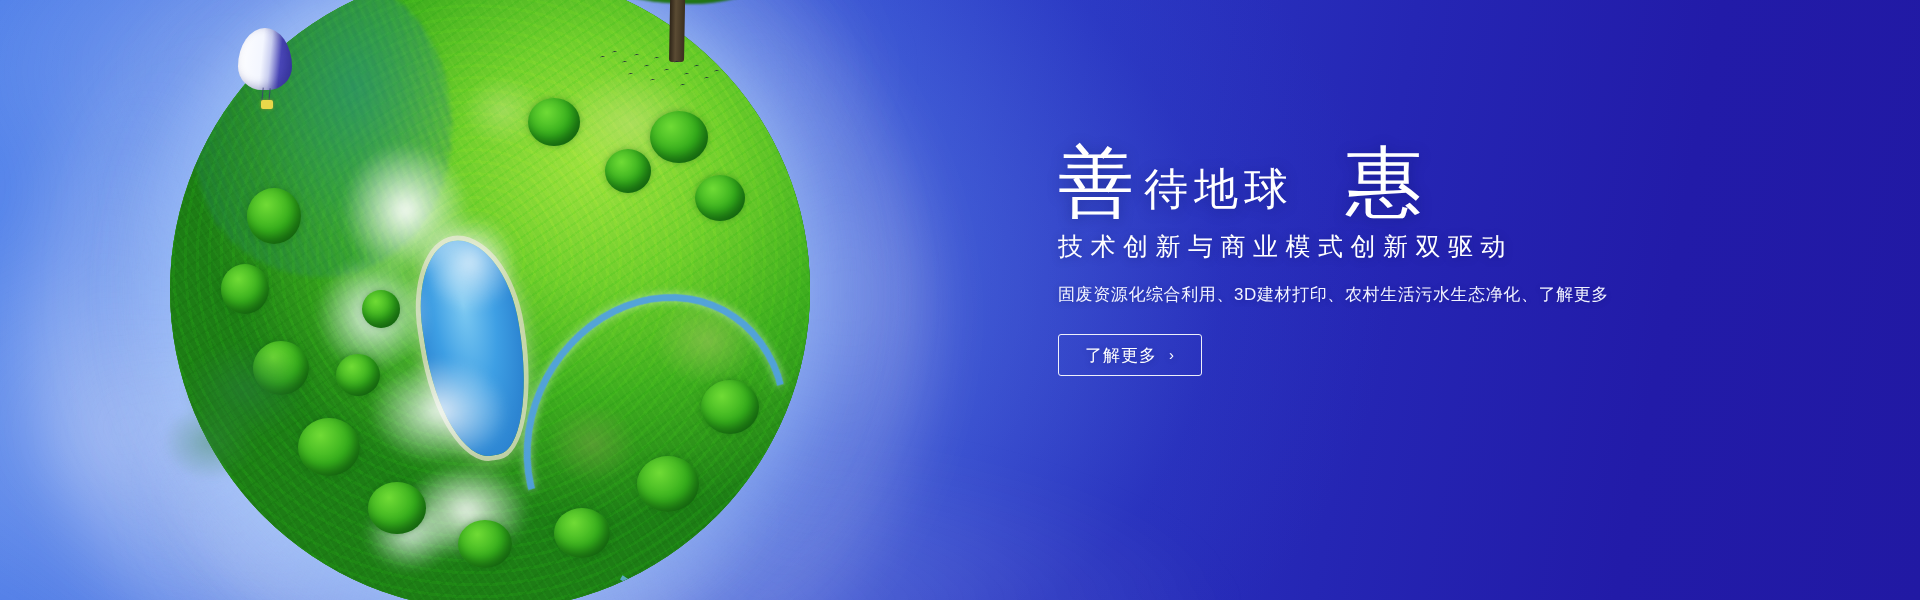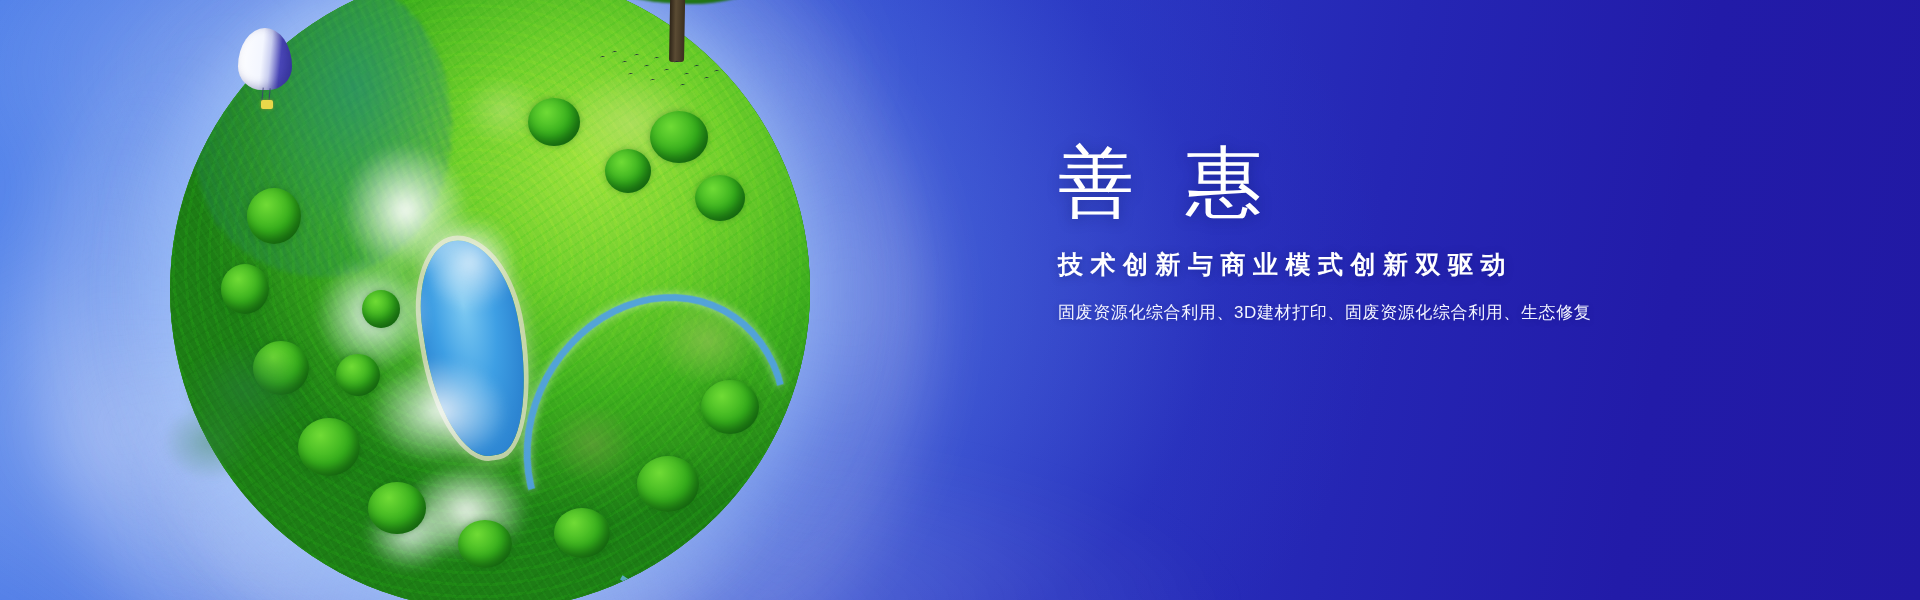--- a/index.html
+++ b/index.html
@@ -300,23 +300,23 @@
     font-size: 44px;
     font-weight: 400;
     letter-spacing: 6px;
     margin-left: 10px;
     position: relative;
     top: -4px;
   }
   .headline .gap { display: inline-block; width: 52px; }
 
   .subtitle {
-    margin-top: 32px;
+    margin-top: 14px;
     font-size: 25px;
-    font-weight: 700;
+    font-weight: 400;
     letter-spacing: 7.5px;
     color: #ffffff;
     white-space: nowrap;
     text-shadow: 0 1px 8px rgba(10,20,90,0.35);
   }
   .detail {
     margin-top: 20px;
     font-size: 17px;
     font-weight: 400;
     letter-spacing: 0.6px;
@@ -430,23 +430,28 @@
     <span style="left:118px;top:22px;"></span>
     <span style="left:32px;top:25px;"></span>
     <span style="left:54px;top:31px;"></span>
     <span style="left:84px;top:36px;"></span>
   </div>
 
   <div class="copy">
 
     <div class="headline">
       <span class="big">善</span>
+      <span class="small">待地球</span>
       <span class="gap"></span>
       <span class="big">惠</span>
     </div>
 
     <div class="subtitle">技术创新与商业模式创新双驱动</div>
 
-    <div class="detail">固废资源化综合利用、3D建材打印、固废资源化综合利用、生态修复</div>
-
+    <div class="detail">固废资源化综合利用、3D建材打印、农村生活污水生态净化、了解更多</div>
+
+    <button class="cta">
+      <span>了解更多</span>
+      <span class="chev">›</span>
+    </button>
 
   </div>
 </div>
 
 </body></html>

